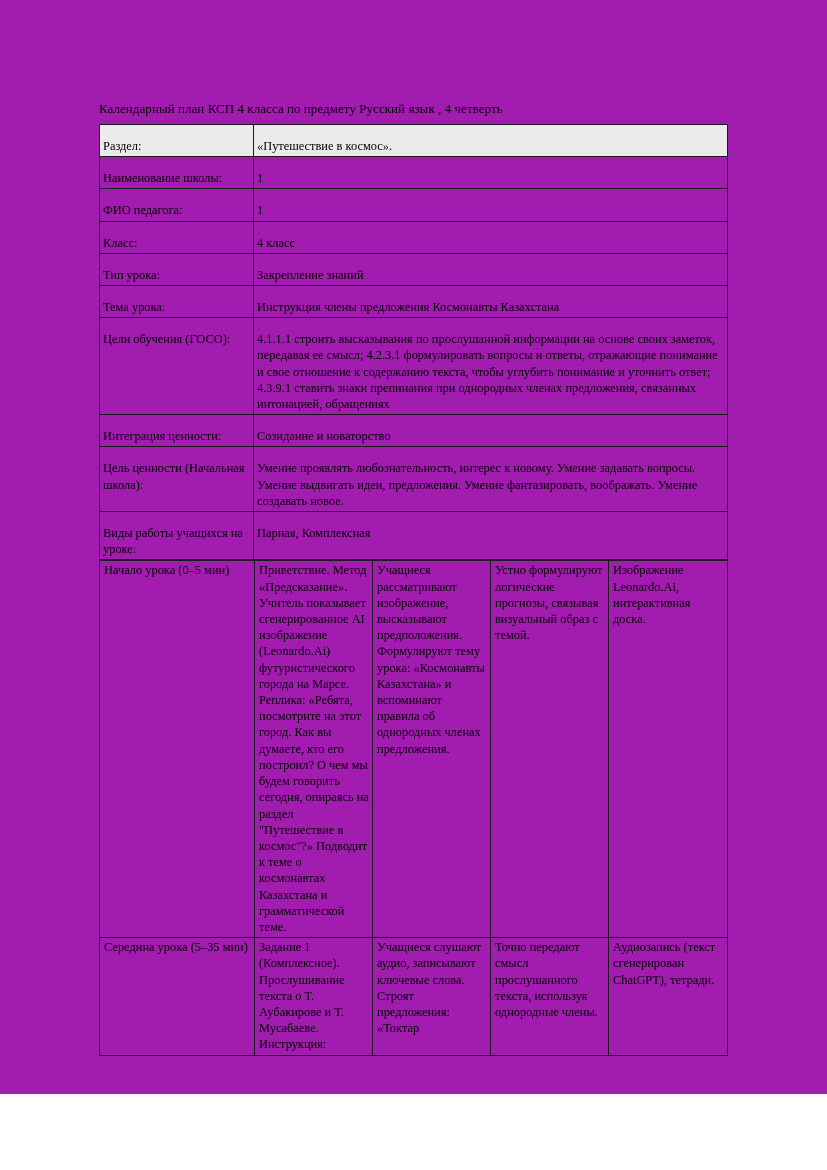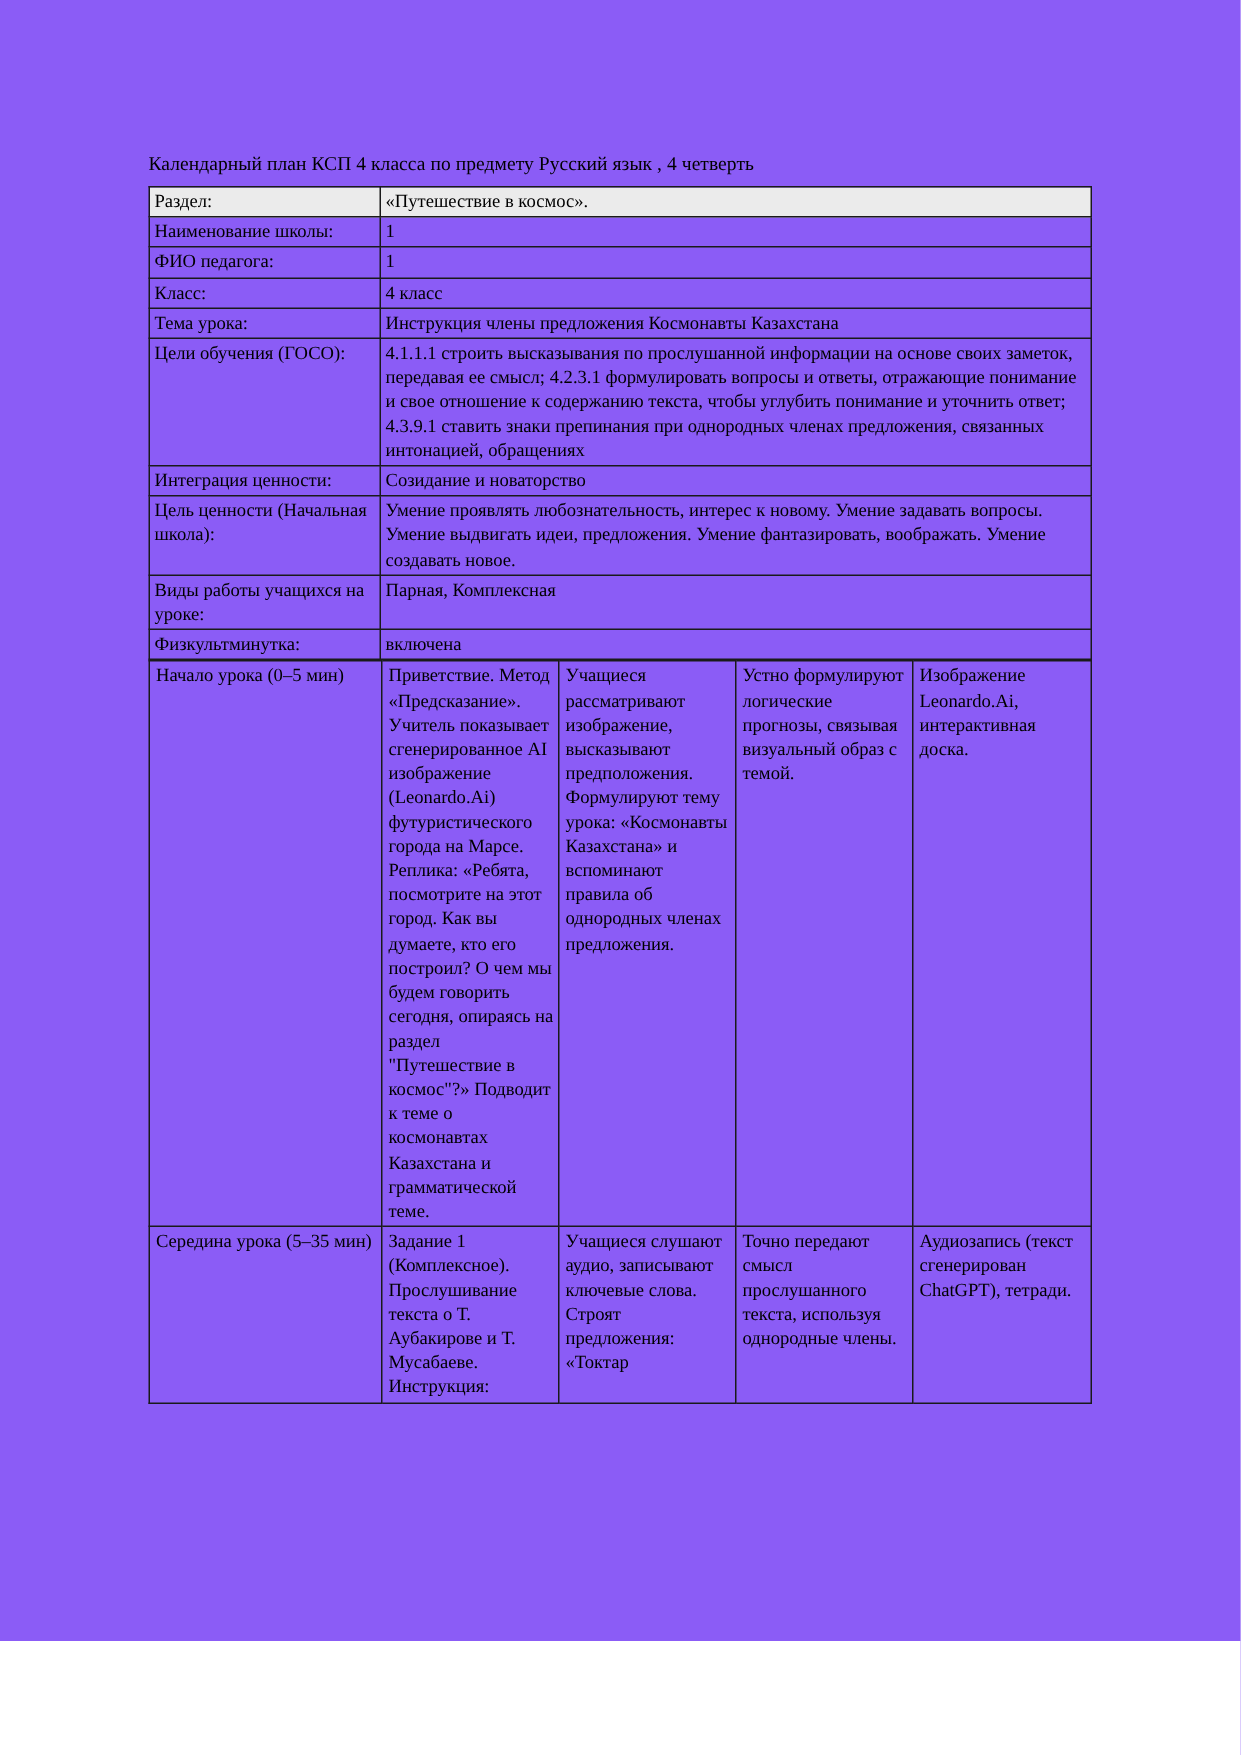--- a/index.html
+++ b/index.html
@@ -13,21 +13,21 @@
     position: relative;
     overflow: hidden;
     font-family: "Liberation Serif", "DejaVu Serif", serif;
     color: #000000;
   }
   .page {
     position: absolute;
     left: 0; top: 0;
     width: 827px;
     height: 1170px;
-    background: #8b5cf6;
+    background: #a21caf;
   }
   .content {
     position: absolute;
     left: 99px;
     top: 100px;
     width: 628px;
   }
   .doc-title {
     font-size: 13.0px;
     line-height: 17px;
@@ -43,21 +43,21 @@
   table.doc-table {
     border-collapse: collapse;
     width: 628px;
     table-layout: fixed;
     font-size: 12.4px;
     line-height: 16.2px;
   }
   table.doc-table td {
     border: 1px solid #1a1a1a;
     vertical-align: top;
-    padding: 1px 3px 2px 3px;
+    padding: 13px 3px 2px 3px;
     word-wrap: break-word;
     overflow-wrap: break-word;
     hyphens: none;
   }
   tr.shaded td {
     background: #ebebeb;
   }
   
   table.info-table col.c-label { width: 154px; }
   table.info-table col.c-value { width: 474px; }
@@ -107,42 +107,42 @@
         </tr>
         <tr>
           <td>ФИО педагога:</td>
           <td>1</td>
         </tr>
         <tr>
           <td>Класс:</td>
           <td>4 класс</td>
         </tr>
         <tr>
+          <td>Тип урока:</td>
+          <td>Закрепление знаний</td>
+        </tr>
+        <tr>
           <td>Тема урока:</td>
           <td>Инструкция члены предложения Космонавты Казахстана</td>
         </tr>
         <tr>
           <td>Цели обучения (ГОСО):</td>
           <td>4.1.1.1 строить высказывания по прослушанной информации на основе своих заметок, передавая ее смысл; 4.2.3.1 формулировать вопросы и ответы, отражающие понимание и свое отношение к содержанию текста, чтобы углубить понимание и уточнить ответ; 4.3.9.1 ставить знаки препинания при однородных членах предложения, связанных интонацией, обращениях</td>
         </tr>
         <tr>
           <td>Интеграция ценности:</td>
           <td>Созидание и новаторство</td>
         </tr>
         <tr>
           <td>Цель ценности (Начальная школа):</td>
           <td>Умение проявлять любознательность, интерес к новому. Умение задавать вопросы. Умение выдвигать идеи, предложения. Умение фантазировать, воображать. Умение создавать новое.</td>
         </tr>
         <tr>
           <td>Виды работы учащихся на уроке:</td>
           <td>Парная, Комплексная</td>
-        </tr>
-        <tr>
-          <td>Физкультминутка:</td>
-          <td>включена</td>
         </tr>
       </tbody>
     </table>
 
 
     <table class="doc-table flow-table">
       <colgroup>
         <col class="c1">
         <col class="c2">
         <col class="c3">

